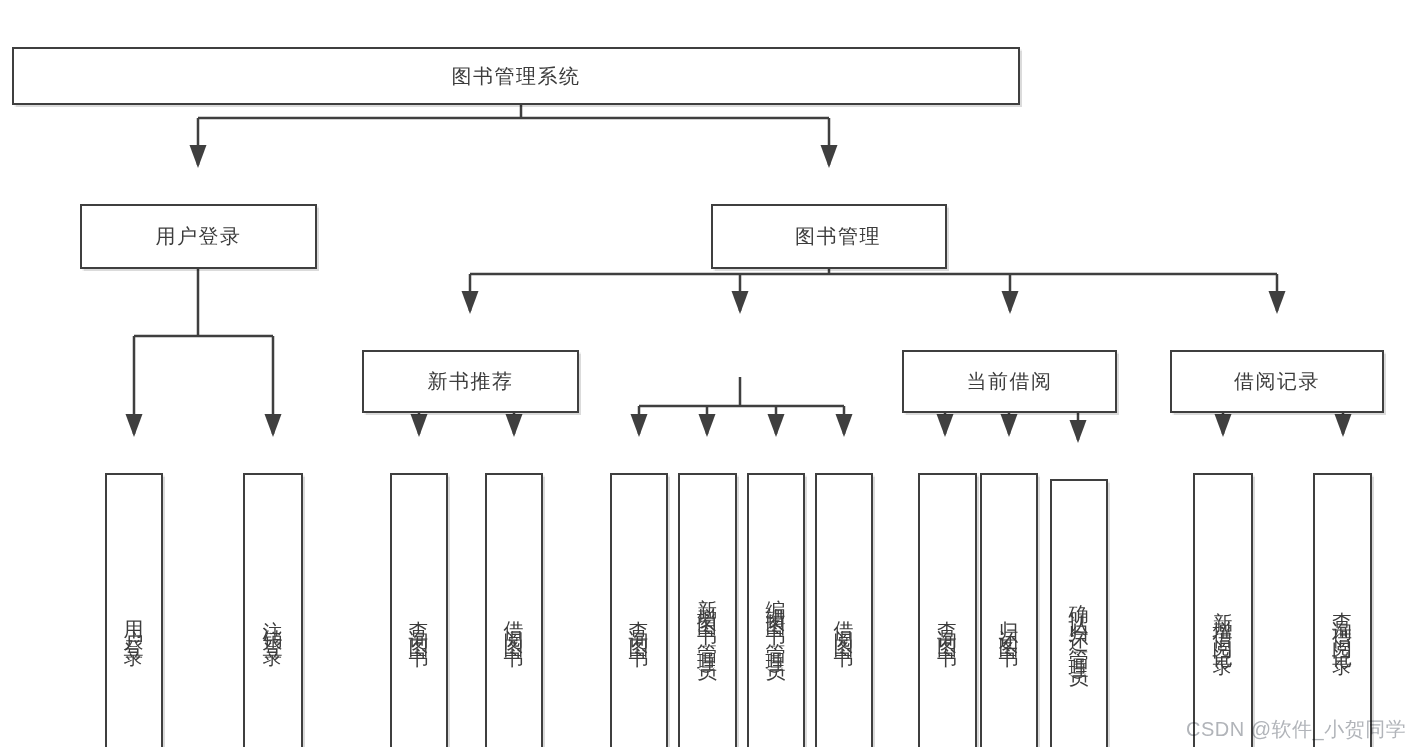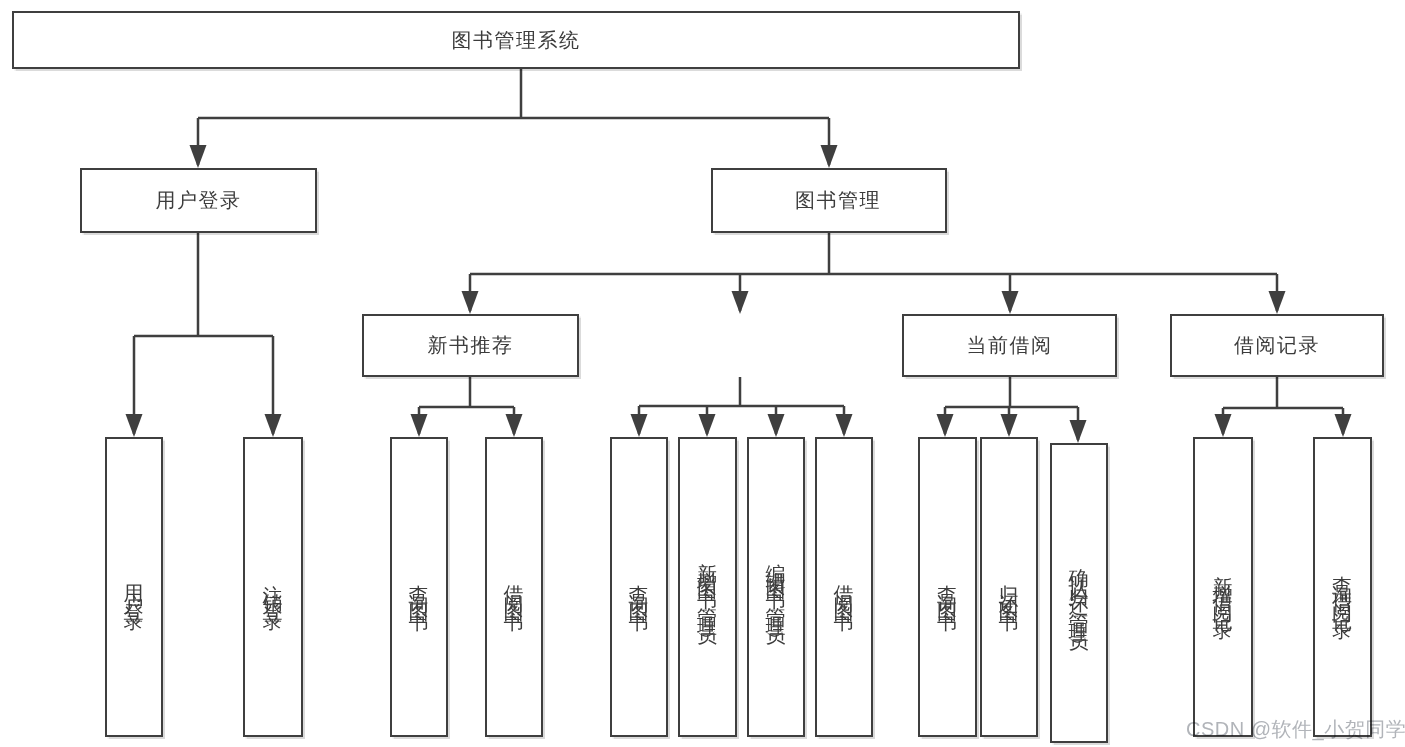--- a/index.html
+++ b/index.html
@@ -13,20 +13,21 @@
   #connectors{position:absolute;left:0;top:0;z-index:1;}
   .node{
     position:absolute;
     box-sizing:border-box;
     background:#ffffff;
     border:2.5px solid #3f3f3f;
     display:flex;align-items:center;justify-content:center;
     color:#3c3c3c;
     z-index:2;
     box-shadow:1.5px 1.5px 1px rgba(0,0,0,0.14);
+    margin-top:36px;
   }
   .h-node{font-size:20px;letter-spacing:1.5px;white-space:nowrap;}
   .v-node{
     writing-mode:vertical-rl;
     text-orientation:mixed;
     font-size:20px;
     letter-spacing:9px;
     line-height:1;
   }
   .v-node span{display:block;}

